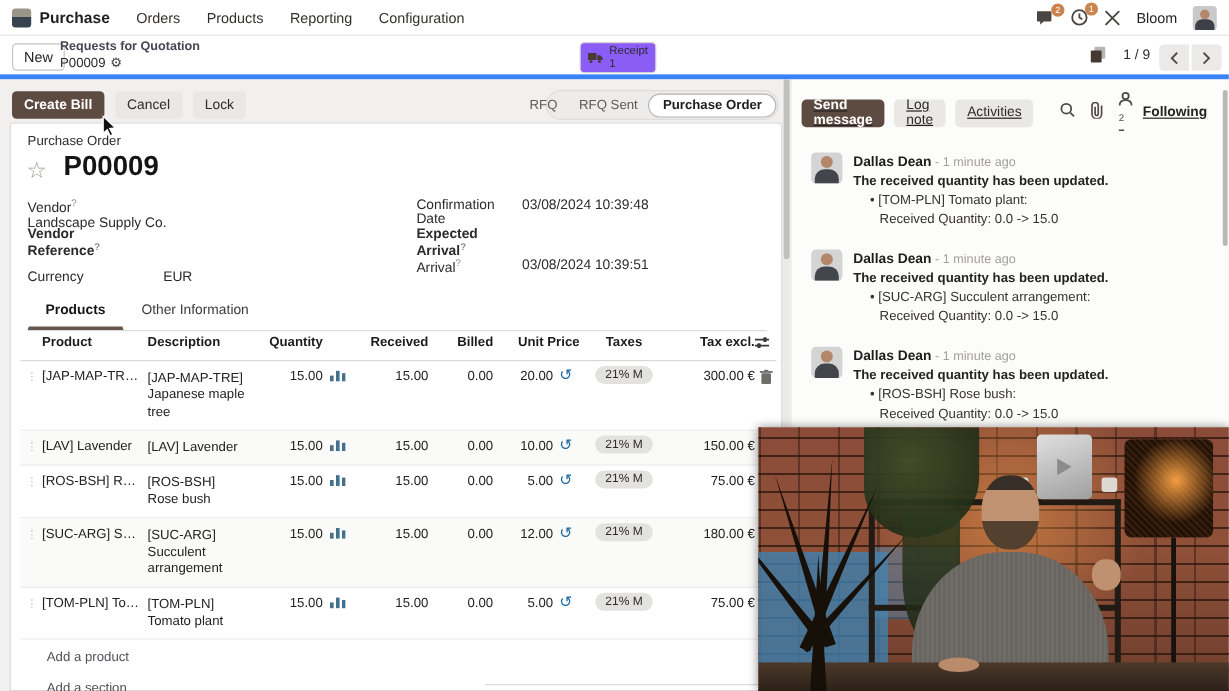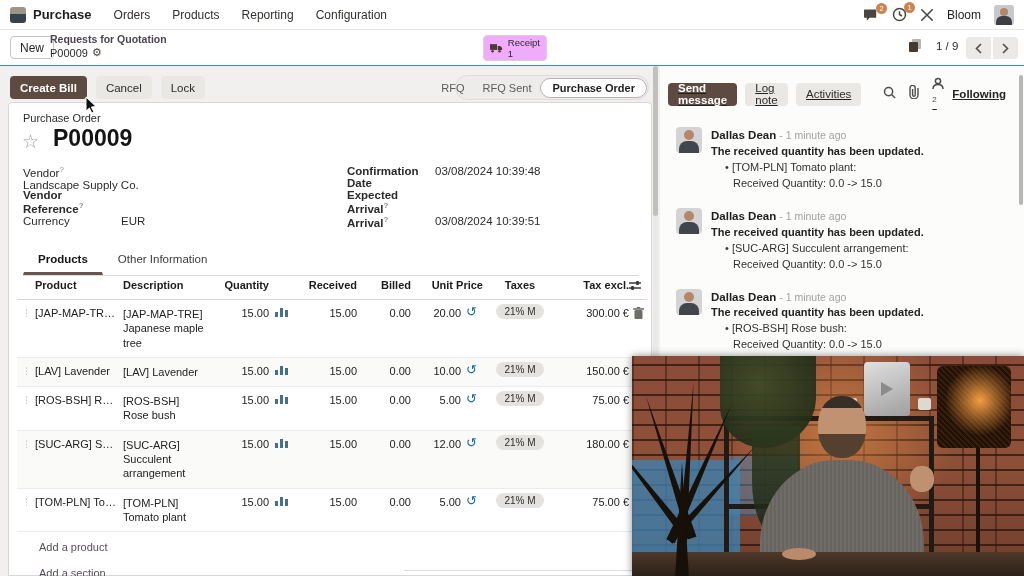--- a/index.html
+++ b/index.html
@@ -13,27 +13,27 @@
   .nav-menu span { cursor:default; }
   .nav-right { margin-left:auto; display:flex; align-items:center; gap:13px; }
   .icon-btn { position:relative; color:#4a4540; display:flex; align-items:center; }
   .badge { position:absolute; top:-5px; right:-8px; background:#c9844f; color:#fff; font-size:7.5px; width:11px; height:11px; border-radius:50%; display:flex; align-items:center; justify-content:center; }
   .company { font-size:12px; color:#1f1f1f; }
   .avatar-sm { width:20px; height:20px; border-radius:3px; background:#c9c9c9; position:relative; overflow:hidden; }
   .avatar-sm::before { content:""; position:absolute; left:6px; top:3px; width:8px; height:8px; border-radius:50%; background:#b5876a; }
   .avatar-sm::after { content:""; position:absolute; left:2px; top:11px; width:16px; height:10px; border-radius:6px 6px 0 0; background:#3d3f46; }
 
   
-  #controlbar { position:absolute; left:0; top:30px; width:1024px; height:36px; background:#fff; border-bottom:1px solid #3b82f6; z-index:5; }
+  #controlbar { position:absolute; left:0; top:30px; width:1024px; height:36px; background:#fff; border-bottom:4px solid #3b82f6; z-index:5; }
   .new-btn { position:absolute; left:10px; top:6px; height:23px; padding:0 9px; background:#fff; border:1px solid #c6c5c3; border-radius:4px; font-size:12px; color:#252525; display:flex; align-items:center; }
   .crumbs { position:absolute; left:50px; top:3px; }
   .crumb-parent { font-size:10.5px; color:#4b4553; font-weight:bold; }
   .crumb-current { font-size:11px; color:#2b2b2b; display:flex; align-items:center; gap:4px; margin-top:1px; }
   .gear { font-size:11px; color:#4a4540; }
-  .receipt-btn { position:absolute; left:483px; top:5px; width:64px; height:26px; border:1px solid #d4d3d1; border-radius:4px; background:#f0abfc; display:flex; align-items:center; gap:5px; padding:0 6px; }
+  .receipt-btn { position:absolute; left:483px; top:5px; width:64px; height:26px; border:1px solid #d4d3d1; border-radius:4px; background:#8b5cf6; display:flex; align-items:center; gap:5px; padding:0 6px; }
   .receipt-txt { display:flex; flex-direction:column; line-height:1; }
   .receipt-label { font-size:9.5px; color:#2b2b2b; }
   .receipt-count { font-size:9.5px; color:#2b2b2b; margin-top:2px; }
   .copy-icon { position:absolute; left:908px; top:8px; color:#473b34; }
   .pager { position:absolute; left:936px; top:10px; font-size:11.5px; color:#2b2b2b; }
   .pager-btn { position:absolute; top:7px; width:25px; height:22px; background:#ebeae8; border-radius:4px; display:flex; align-items:center; justify-content:center; color:#4e4e4e; font-size:11px; }
   .pager-prev { left:966px; border-radius:4px 0 0 4px; }
   .pager-next { left:993px; border-radius:0 4px 4px 0; }
 
   
@@ -50,21 +50,21 @@
   #card { position:absolute; left:8px; top:102px; width:644px; height:474px; background:#fff; border:1px solid #d8d7d5; border-radius:4px 4px 0 0; z-index:2; }
   .ptype { position:absolute; left:14px; top:9px; font-size:11px; color:#2b2b2b; }
   .star { position:absolute; left:13px; top:27px; font-size:19px; color:#a19c94; }
   .po-name { position:absolute; left:44px; top:22px; font-size:23px; font-weight:bold; color:#141414; }
   .fields { position:absolute; top:62px; left:14px; width:616px; font-size:11.5px; }
   .frow { position:absolute; display:flex; }
   .flabel { width:98px; color:#2b2b2b; }
   .flabel.bold { font-weight:bold; }
   .fhint { font-size:8px; color:#8a8a8a; vertical-align:super; }
   .fvalue { color:#2b2b2b; }
-  .frow.right .flabel { width:86px;font-weight:bold; }
+  .frow.right .flabel { width:86px; }
 
   
   #tabs { position:absolute; left:14px; top:143px; width:616px; display:flex; border-bottom:1px solid #dcdbd9; }
   .tab { font-size:11.5px; padding:6px 14px 7px; color:#3a3a3a; border:1px solid transparent; }
   .tab.active { font-weight:bold; color:#161616; border-bottom:3px solid #66564e; }
 
   
   #otable { position:absolute; left:8px; top:170px; width:630px; font-size:11px; }
   .trow { display:grid; grid-template-columns:18px 88px 94px 52px 24px 64px 54px 50px 22px 74px 72px 18px; align-items:start; border-bottom:1px solid #ececea; }
   .thead { font-weight:bold; border-bottom:1px solid #d9d8d6; color:#1c1c1c; }
@@ -242,21 +242,21 @@
 
   <div class="fields">
     <div class="frow" style="left:0; top:0;flex-direction:column;">
       <span class="flabel"><span>Vendor</span><span class="fhint">?</span></span>
       <span class="fvalue">Landscape Supply Co.</span>
     </div>
     <div class="frow" style="left:0; top:24px;">
       <span class="flabel bold"><span>Vendor Reference</span><span class="fhint">?</span></span>
       <span class="fvalue"></span>
     </div>
-    <div class="frow" style="left:0; top:50px;">
+    <div class="frow" style="left:0; top:60px;gap:15px;">
       <span class="flabel"><span>Currency</span></span>
       <span class="fvalue">EUR</span>
     </div>
     <div class="frow right" style="left:324px; top:0;">
       <span class="flabel" style="width:88px"><span>Confirmation Date</span></span>
       <span class="fvalue">03/08/2024 10:39:48</span>
     </div>
     <div class="frow right" style="left:324px; top:24px;">
       <span class="flabel bold" style="width:88px"><span>Expected Arrival</span><span class="fhint">?</span></span>
     </div>

